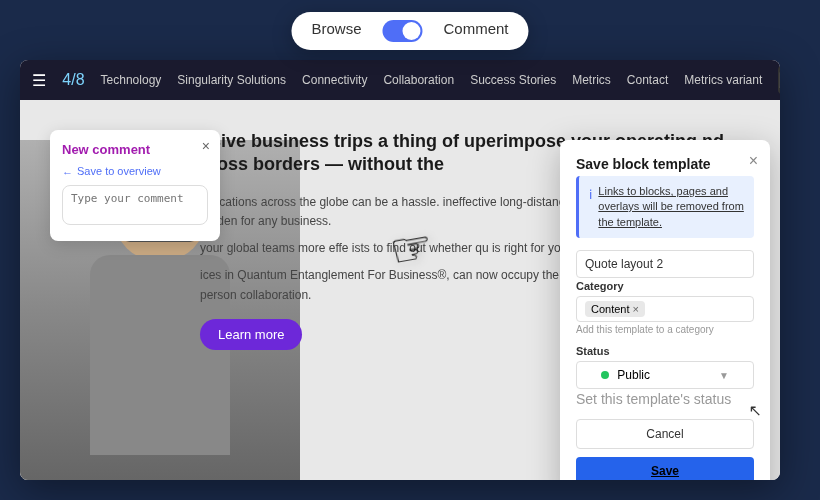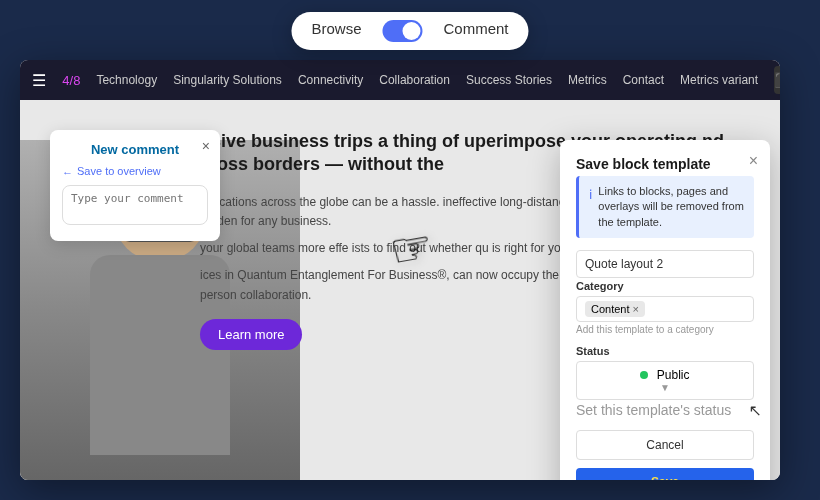--- a/index.html
+++ b/index.html
@@ -70,22 +70,22 @@
       align-items: center;
       padding: 0 12px;
       gap: 16px;
     }
     .nav-menu-icon {
       color: white;
       font-size: 16px;
       cursor: pointer;
     }
     .nav-counter {
-      color: #d946ef;
-      font-size: 13px;
+      color: #7dd3fc;
+      font-size: 16px;
       font-weight: 500;
     }
     .nav-item {
       color: #ccc;
       font-size: 12px;
       cursor: pointer;
       white-space: nowrap;
     }
     .nav-icon-btn {
       margin-left: auto;
@@ -224,23 +224,23 @@
       width: 170px;
       background: white;
       border-radius: 8px;
       padding: 12px;
       box-shadow: 0 4px 16px rgba(0,0,0,0.15);
       z-index: 10;
     }
     .comment-panel-title {
       font-size: 13px;
       font-weight: 600;
-      color: #0369a1;
+      color: #a21caf;
       margin-bottom: 8px;
-      text-align: center;
+      text-align: left;
     }
     .comment-close {
       position: absolute;
       top: 8px;
       right: 10px;
       font-size: 14px;
       color: #666;
       cursor: pointer;
     }
     .back-link {
@@ -310,20 +310,21 @@
     .info-icon {
       color: #4f6ef7;
       font-size: 13px;
       flex-shrink: 0;
       margin-top: 1px;
     }
     .info-text {
       font-size: 11px;
       color: #333;
       line-height: 1.4;
+      text-decoration: underline;
     }
     .field-label {
       font-size: 11px;
       font-weight: 600;
       color: #333;
       margin-bottom: 4px;
     }
     .field-input {
       width: 100%;
       border: 1px solid #ddd;
@@ -373,21 +374,20 @@
     .status-select {
       width: 100%;
       border: 1px solid #ddd;
       border-radius: 4px;
       padding: 6px 24px;
       font-size: 12px;
       display: flex;
       align-items: center;
       justify-content: space-between;
       margin-bottom: 2px;
-      flex-direction: column;
     }
     .status-dot {
       width: 8px;
       height: 8px;
       background: #22c55e;
       border-radius: 50%;
       display: inline-block;
       margin-right: 5px;
     }
     .status-hint {
@@ -407,21 +407,21 @@
       border: 1px solid #ddd;
       border-radius: 4px;
       font-size: 12px;
       background: white;
       cursor: pointer;
       color: #333;
     }
     .btn-save {
       padding: 7px 18px;
       background: #2563eb;
-      color: #fde047;
+      color: #000000;
       border: none;
       border-radius: 4px;
       font-size: 12px;
       font-weight: 600;
       cursor: pointer;
       text-decoration: underline;
     }
     .chevron-down {
       font-size: 10px;
       color: #999;

